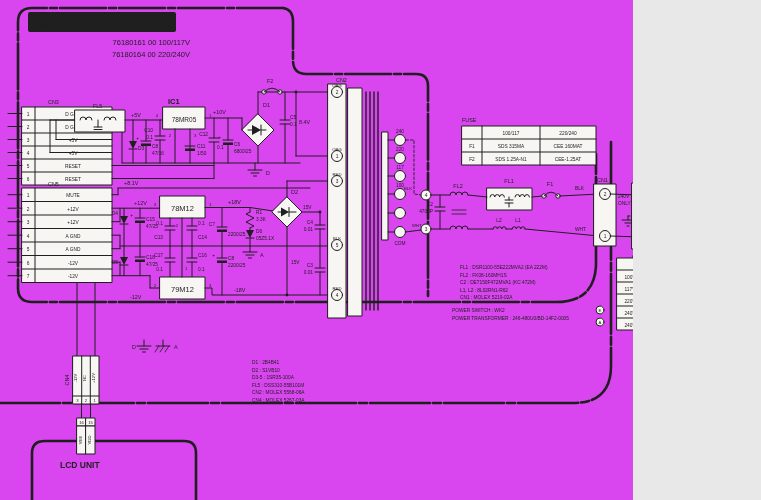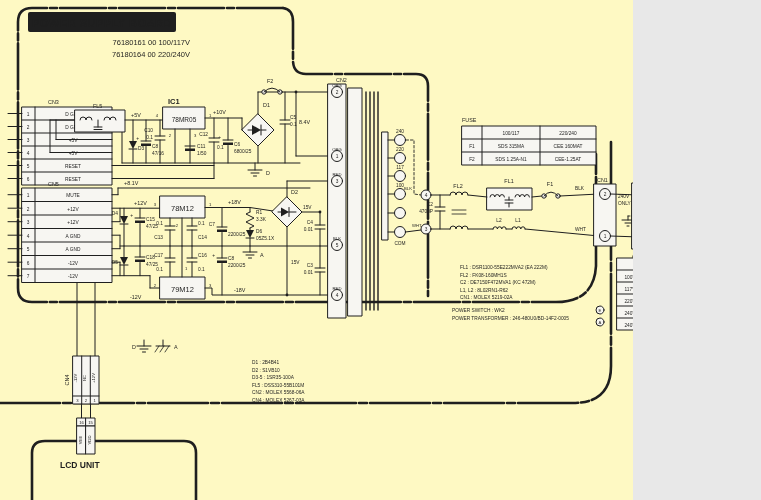--- a/index.html
+++ b/index.html
@@ -1,16 +1,16 @@
 <!DOCTYPE html>
 <html><head>
 <meta charset="utf-8">
 <style>
   html,body{margin:0;padding:0;background:#e8e8e8;font-family:"Liberation Sans",sans-serif}
-  .page{position:relative;width:633px;height:500px;background:#fef9c3;overflow:hidden}
+  .page{position:relative;width:633px;height:500px;background:#d946ef;overflow:hidden}
   svg{display:block}
   svg *{vector-effect:non-scaling-stroke}
   line,path,rect,circle,polyline,polygon{stroke:#1f1f1f;fill:none;stroke-width:1;stroke-linecap:round}
   .w2{stroke-width:2.6}
   .w15{stroke-width:1.4}
   .thin{stroke-width:.8}
   .fw{fill:#f7f6f2}
   .fb{fill:#1f1f1f;stroke:none}
   .dsh{stroke-dasharray:2.5 2;stroke-width:.9}
   .bdr{stroke-dasharray:46 3 7 3}

